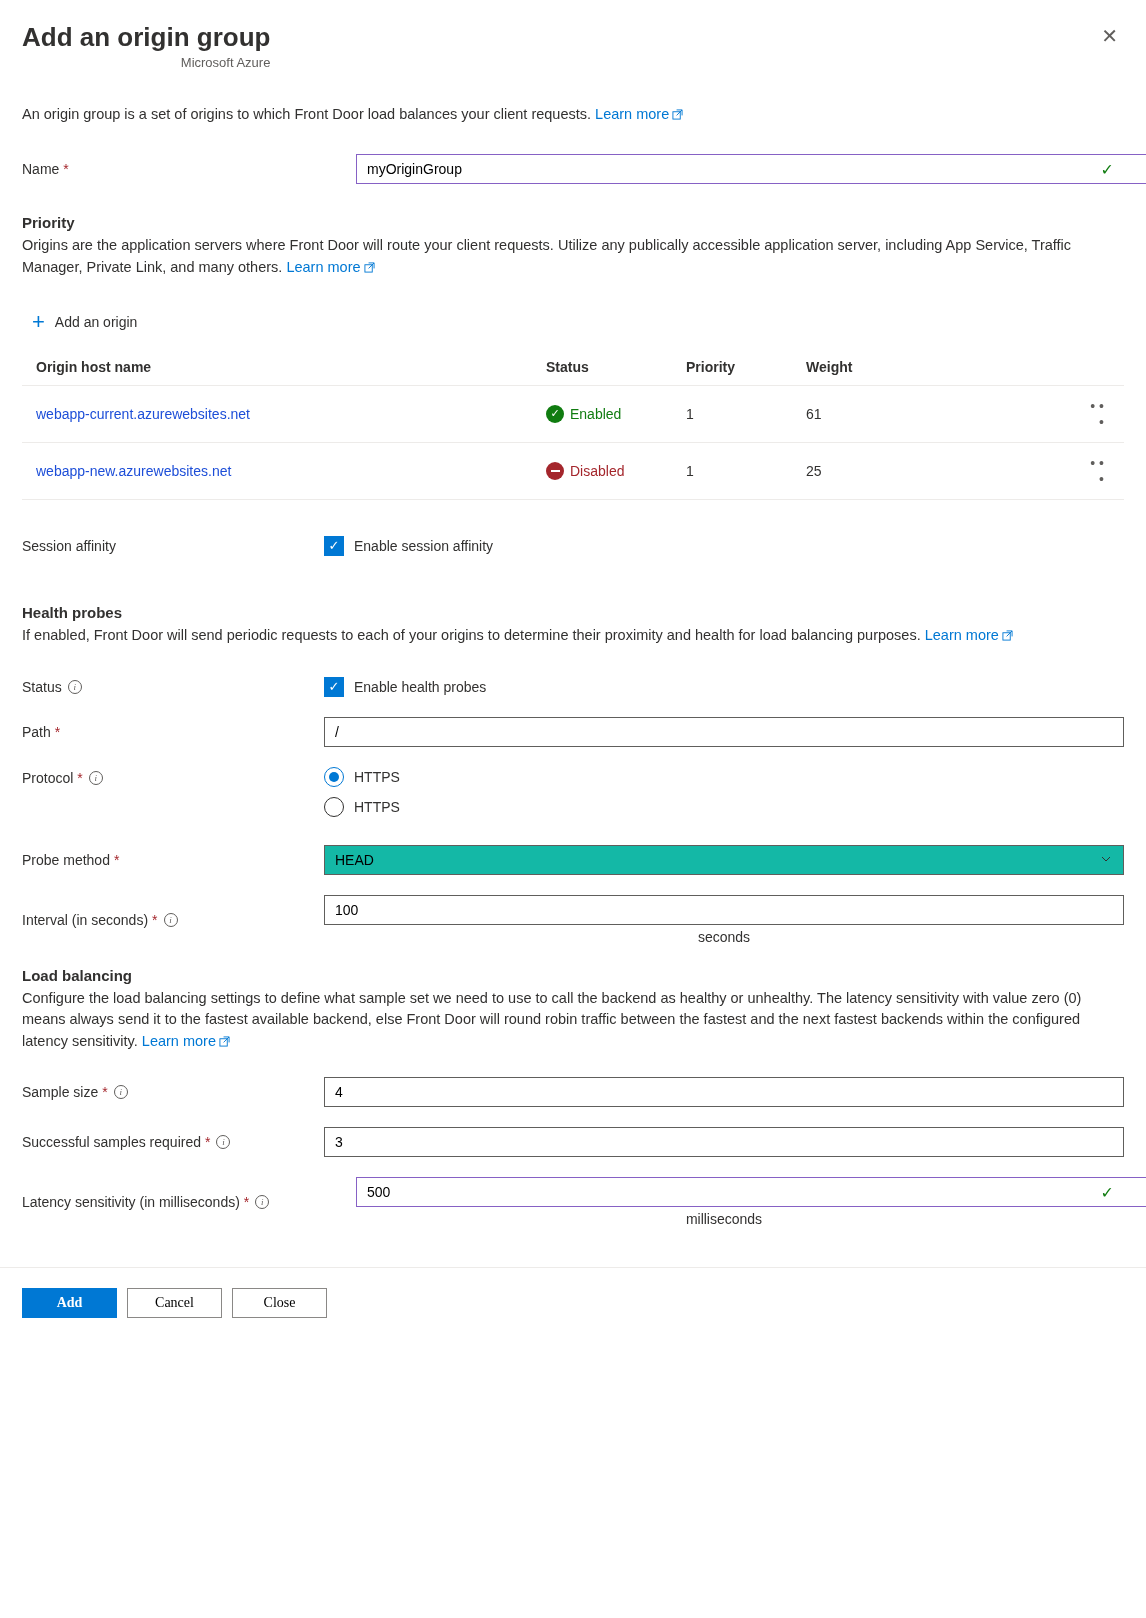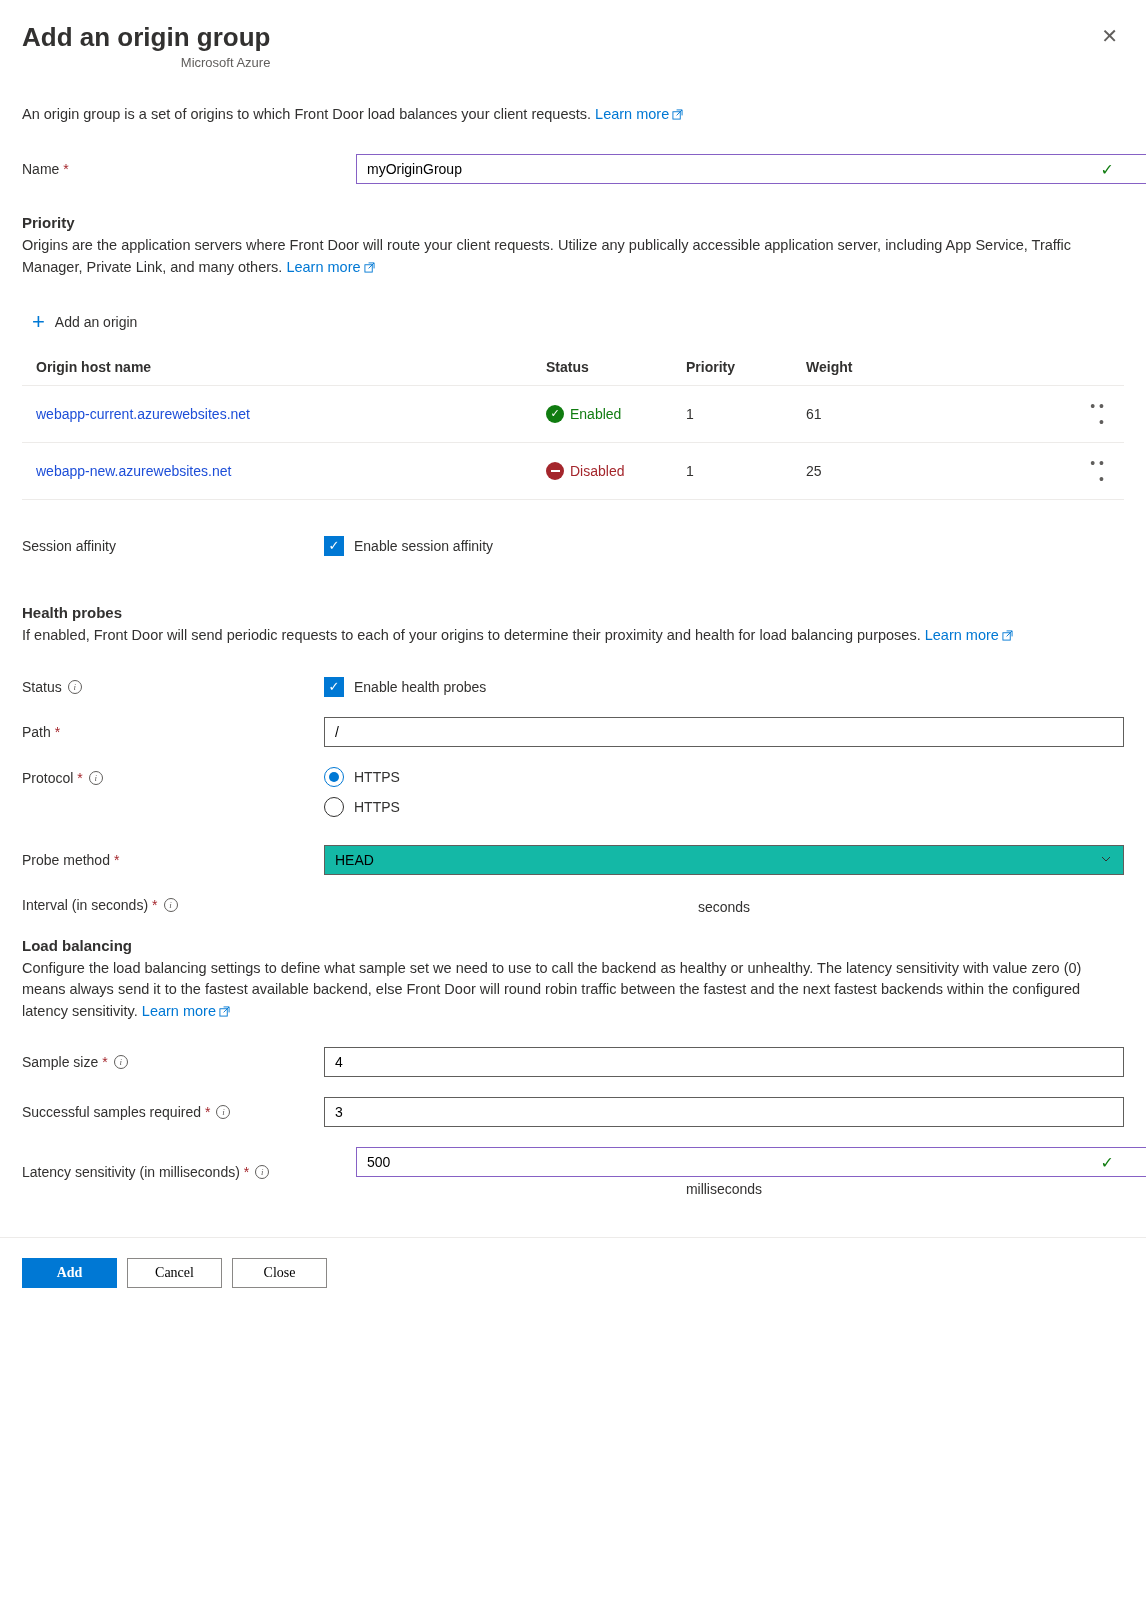--- a/index.html
+++ b/index.html
@@ -229,20 +229,21 @@
     </div>
   </div>
 
   <div class="form-row tight">
     <div class="form-label">
         <span>Interval (in seconds)</span>
         <span class="req">*</span>
         <span class="info-icon">i</span>
       </div>
     <div class="form-control-wrap">
+      <input type="text" class="text-input" value="100" style="">
       <div class="unit-hint">seconds</div>
     </div>
   </div>
 
   <div class="section-title" style="margin-top:22px">Load balancing</div>
   <div class="section-desc">
     <span>Configure the load balancing settings to define what sample set we need to use to call the backend as healthy or unhealthy. The latency sensitivity with value zero (0) means always send it to the fastest available backend, else Front Door will round robin traffic between the fastest and the next fastest backends within the configured latency sensitivity. </span><a class="link"><span>Learn more</span><span class="ext-icon"><svg viewBox="0 0 12 12" fill="none" stroke="#0078d4" stroke-width="1">
             <rect x="1" y="3" width="8" height="8"></rect>
             <path d="M5 1 H11 V7"></path>
             <path d="M11 1 L5 7"></path>

